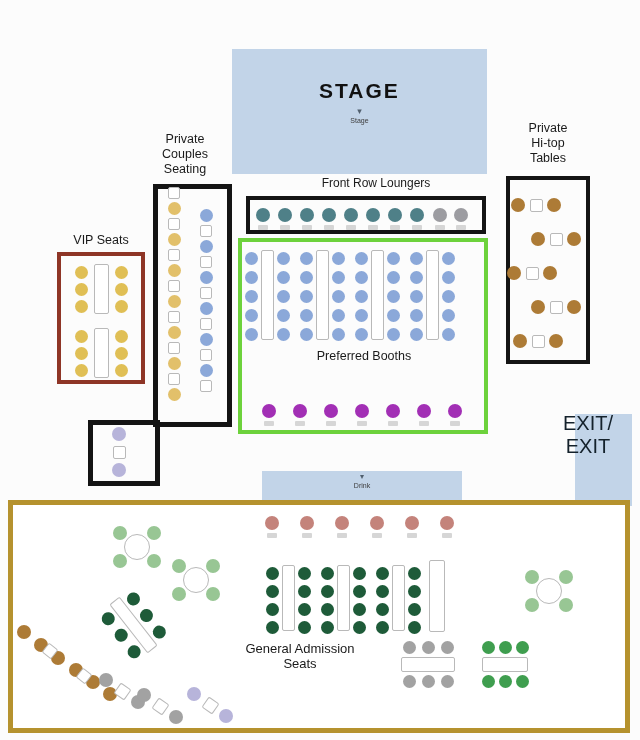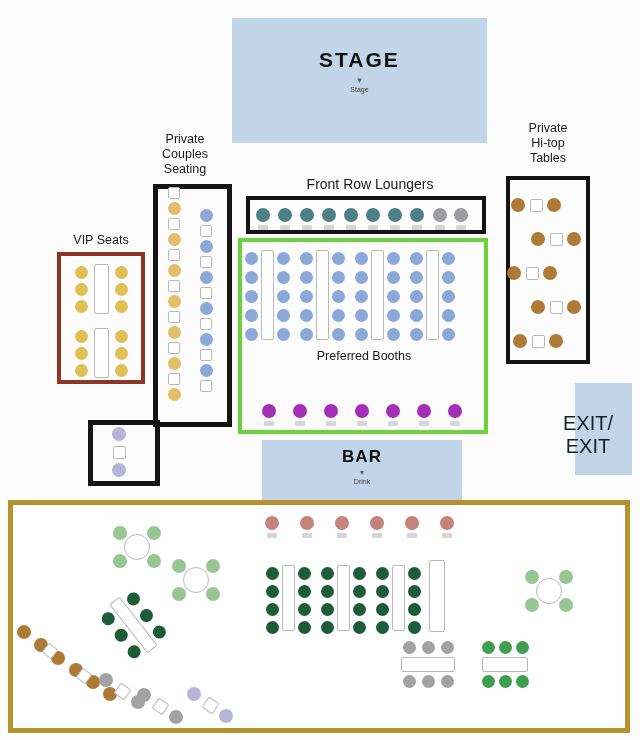--- a/index.html
+++ b/index.html
@@ -1,39 +1,39 @@
 <!DOCTYPE html>
 <html><head>
 <meta charset="utf-8">
 <style>
   html,body{margin:0;padding:0;background:#ffffff;}
   #floor{
     position:relative;width:640px;height:740px;background:#fcfcfc;
     font-family:"Liberation Sans", sans-serif;color:#141414;overflow:hidden;
   }
-  .zone{position:absolute;}
+  .zone{position:absolute;margin-top:31px;}
   .blue{background:#c2d4e8;}
   .outline{position:absolute;box-sizing:border-box;background:transparent;}
   .lbl{position:absolute;text-align:center;white-space:pre-line;line-height:1.18;color:#1a1a1a;}
 
   .stage-zone{left:232px;top:18px;width:255px;height:125px;}
   .stage-title{margin-top:30px;text-align:center;font-size:21px;font-weight:bold;letter-spacing:2px;color:#111;}
   .stage-marker{text-align:center;font-size:9px;line-height:9px;color:#51606e;margin-top:4px;}
   .stage-sub{text-align:center;font-size:7px;color:#3c3c3c;margin-top:1px;}
 
   .bar-zone{left:262px;top:440px;width:200px;height:62px;}
   .bar-title{margin-top:7px;text-align:center;font-size:17px;font-weight:bold;letter-spacing:1px;color:#111;}
   .bar-marker{text-align:center;font-size:8px;line-height:8px;color:#51606e;margin-top:2px;}
   .bar-sub{text-align:center;font-size:7px;color:#3c3c3c;margin-top:1px;}
 
   .exit-zone{left:575px;top:383px;width:57px;height:92px;}
   .exit-label{left:536px;top:412px;width:104px;font-size:20px;line-height:23px;font-weight:500;color:#14212b;}
 
   .couples-lbl{left:138px;top:132px;width:94px;font-size:12.5px;}
-  .frl-lbl{left:250px;top:176px;width:240px;font-size:14px;}
+  .frl-lbl{left:256px;top:176px;width:240px;font-size:12px;}
   .vip-lbl{left:55px;top:233px;width:92px;font-size:12.5px;}
   .pref-lbl{left:258px;top:349px;width:212px;font-size:12.5px;}
   .hitop-lbl{left:502px;top:121px;width:92px;font-size:12.5px;}
   .ga-lbl{left:209px;top:641px;width:182px;font-size:13px;}
 
   .couples-box-a{left:153px;top:184px;width:79px;height:243px;border:5px solid #141414;}
   .couples-box-b{left:88px;top:420px;width:72px;height:66px;border:5px solid #141414;}
   .frl-box{left:246px;top:196px;width:240px;height:38px;border:4px solid #141414;}
   .pref-box{left:238px;top:238px;width:250px;height:196px;border:4px solid #6dd23c;}
   .vip-box{left:57px;top:252px;width:88px;height:132px;border:4px solid #8e3526;}
@@ -45,21 +45,20 @@
 
 <div id="floor">
 
   <div class="zone blue stage-zone">
     <div class="stage-title">STAGE</div>
     <div class="stage-marker">▾</div>
     <div class="stage-sub">Stage</div>
   </div>
 
   <div class="zone blue bar-zone">
-    <div class="bar-title">BAR</div>
     <div class="bar-marker">▾</div>
     <div class="bar-sub">Drink</div>
   </div>
 
   <div class="zone blue exit-zone"></div>
   <div class="lbl exit-label">EXIT/
 EXIT</div>
 
   <div class="outline couples-box-a"></div>
   <div class="outline couples-box-b"></div>
@@ -71,20 +70,22 @@
 
   <div class="lbl couples-lbl">Private
 Couples
 Seating</div>
   <div class="lbl frl-lbl">Front Row Loungers</div>
   <div class="lbl vip-lbl">VIP Seats</div>
   <div class="lbl pref-lbl">Preferred Booths</div>
   <div class="lbl hitop-lbl">Private
 Hi-top
 Tables</div>
+  <div class="lbl ga-lbl">General Admission
+Seats</div>
 
 <div style="position: absolute; left: 168px; top: 187px; width: 12px; height: 12px; background: rgb(255, 255, 255); border: 1px solid rgb(185, 185, 185); border-radius: 2px; box-sizing: border-box;"></div>
     <div style="position: absolute; left: 167.5px; top: 202px; width: 13px; height: 13px; border-radius: 50%; background: rgb(226, 192, 106);"></div>
     <div style="position: absolute; left: 168px; top: 218px; width: 12px; height: 12px; background: rgb(255, 255, 255); border: 1px solid rgb(185, 185, 185); border-radius: 2px; box-sizing: border-box;"></div>
     <div style="position: absolute; left: 167.5px; top: 233px; width: 13px; height: 13px; border-radius: 50%; background: rgb(226, 192, 106);"></div>
     <div style="position: absolute; left: 168px; top: 249px; width: 12px; height: 12px; background: rgb(255, 255, 255); border: 1px solid rgb(185, 185, 185); border-radius: 2px; box-sizing: border-box;"></div>
     <div style="position: absolute; left: 167.5px; top: 264px; width: 13px; height: 13px; border-radius: 50%; background: rgb(226, 192, 106);"></div>
     <div style="position: absolute; left: 168px; top: 280px; width: 12px; height: 12px; background: rgb(255, 255, 255); border: 1px solid rgb(185, 185, 185); border-radius: 2px; box-sizing: border-box;"></div>
     <div style="position: absolute; left: 167.5px; top: 295px; width: 13px; height: 13px; border-radius: 50%; background: rgb(226, 192, 106);"></div>
     <div style="position: absolute; left: 168px; top: 311px; width: 12px; height: 12px; background: rgb(255, 255, 255); border: 1px solid rgb(185, 185, 185); border-radius: 2px; box-sizing: border-box;"></div>

